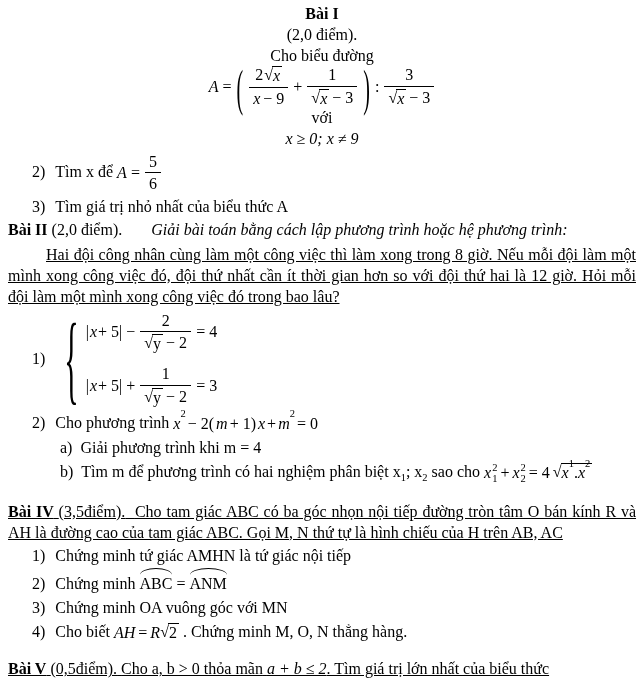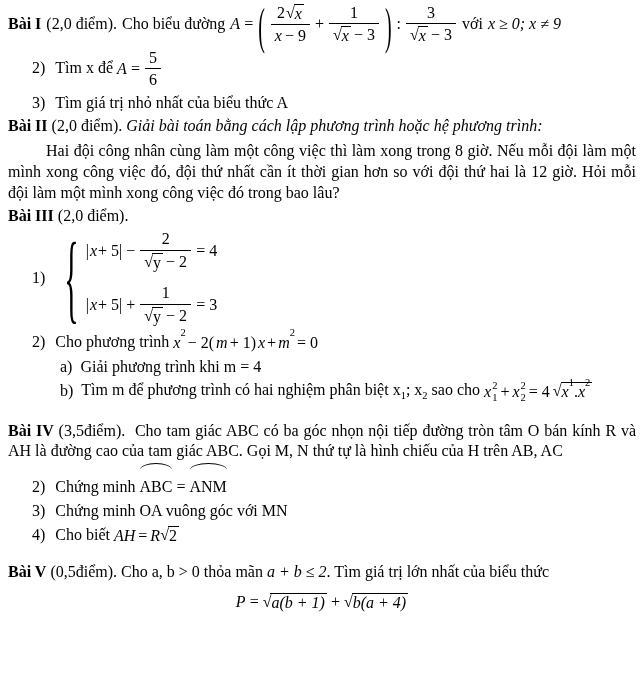--- a/index.html
+++ b/index.html
@@ -3,21 +3,21 @@
 <meta charset="utf-8">
 <style>
   html,body{margin:0;padding:0;}
   body{
     width:644px;height:684px;overflow:hidden;background:#ffffff;color:#000;
     font-family:"Liberation Serif","DejaVu Serif",serif;
     font-size:16px;line-height:1.3;
   }
   .page{padding:4px 8px 0 8px;}
   b,.bold{font-weight:bold;}
-  .it{font-style:italic;}
+  .it{font-style:italic;margin-left:25px;}
   i,.mi{font-style:italic;}
   sup,sub{font-size:10.5px;line-height:0;}
   
   .mrow{display:inline-flex;align-items:center;gap:4px;vertical-align:middle;white-space:nowrap;}
   .tok{display:inline-flex;align-items:flex-start;}
   
   .frac{display:inline-flex;flex-direction:column;align-items:center;text-align:center;
         vertical-align:middle;line-height:1.15;margin:0 1px;}
   .fn{display:inline-flex;align-items:flex-start;gap:1px;padding:0 4px 1px;}
   .fd{display:inline-flex;align-items:flex-start;gap:3px;border-top:1.2px solid #000;padding:2px 4px 0;}
@@ -27,31 +27,31 @@
   .rad{border-top:1.2px solid #000;padding:0 2px 0 1px;margin-left:-1px;display:inline-flex;align-items:flex-start;}
   
   .bigp{display:inline-block;transform:scaleY(2.55);transform-origin:center;font-size:20px;
         line-height:1;vertical-align:middle;margin:0 1px;font-weight:400;}
   .brace{display:inline-block;transform:scaleY(3.3);transform-origin:center;font-size:30px;
          line-height:1;margin:0 7px 0 9px;font-weight:400;}
   
   .xss{display:inline-flex;align-items:center;}
   .stk{display:inline-flex;flex-direction:column;font-size:10.5px;line-height:1.1;margin-left:1px;}
   
-  .arc{position:relative;display:inline-block;padding-top:12px;}
+  .arc{position:relative;display:inline-block;padding-top:4px;}
   .arc::before{content:"";position:absolute;top:-2px;left:0;right:0;height:6px;
                border-top:1.4px solid #000;border-radius:50% 50% 0 0 / 100% 100% 0 0;}
   
   .hline{margin:2px 0 4px;}
-  .b1head{display:flex;align-items:center;gap:5px;white-space:nowrap;margin-bottom:2px;}
+  .b1head{display:flex;align-items:center;white-space:nowrap;margin-bottom:2px;flex-direction:column;}
   .li{padding-left:24px;margin:3px 0;}
   .li .no{margin-right:10px;}
   .sub-li{padding-left:52px;margin:3px 0;}
   .sub-li .no{margin-right:8px;}
-  .para{text-align:justify;margin:0;}
+  .para{text-align:justify;margin:0;text-decoration:underline;}
   .indent{text-indent:38px;}
   .sysrow{display:flex;align-items:center;margin:4px 0 6px;}
   .syscol{display:inline-flex;flex-direction:column;gap:12px;}
   .eqline{display:inline-flex;align-items:center;gap:4px;}
   .absgrp{display:inline-flex;align-items:baseline;gap:1px;}
   .center{text-align:center;margin-top:8px;}
 </style>
 </head>
 <body>
 
@@ -128,24 +128,20 @@
 
   <div class="li"><span class="no">3)</span><span>Tìm giá trị nhỏ nhất của biểu thức A</span></div>
 
   <div class="hline">
     <b>Bài II</b>
     <span>(2,0 điểm).</span>
     <span class="it">Giải bài toán bằng cách lập phương trình hoặc hệ phương trình:</span>
   </div>
   <p class="para indent">Hai đội công nhân cùng làm một công việc thì làm xong trong 8 giờ. Nếu mỗi đội làm một mình xong công việc đó, đội thứ nhất cần ít thời gian hơn so với đội thứ hai là 12 giờ. Hỏi mỗi đội làm một mình xong công việc đó trong bao lâu?</p>
 
-  <div class="hline">
-    <b>Bài III</b>
-    <span>(2,0 điểm).</span>
-  </div>
 
   <div class="li sysrow">
     <span class="no">1)</span>
     <span class="brace">{</span>
     <span class="syscol">
       <span class="eqline">
         <span class="absgrp">
             <span>|</span>
             <i>x</i>
             <span>+ 5|</span>
@@ -237,20 +233,21 @@
             <span>.</span>
             <i>x</i>
             <sub>2</sub>
           </span>
         </span>
     </span>
   </div>
 
   <p class="para" style="margin-top:17px;"><b>Bài IV</b> <span>(3,5điểm).</span>&nbsp; <span>Cho tam giác ABC có ba góc nhọn nội tiếp đường tròn tâm O bán kính R và AH là đường cao của tam giác ABC. Gọi M, N thứ tự là hình chiếu của H trên AB, AC</span></p>
 
+  <div class="li"><span class="no">1)</span><span>Chứng minh tứ giác AMHN là tứ giác nội tiếp</span></div>
 
   <div class="li"><span class="no">2)</span><span>Chứng minh</span>
     <span class="arc">ABC</span>
     <span>=</span>
     <span class="arc">ANM</span>
   </div>
 
   <div class="li"><span class="no">3)</span><span>Chứng minh OA vuông góc với MN</span></div>
 
   <div class="li"><span class="no">4)</span><span>Cho biết</span>
@@ -258,20 +255,21 @@
       <i>AH</i>
       <span>=</span>
       <span class="tok">
           <i>R</i>
           <span class="sqrt">
             <span class="rt">√</span>
             <span class="rad">2</span>
           </span>
         </span>
     </span>
+    <span>. Chứng minh M, O, N thẳng hàng.</span>
   </div>
 
   <p class="para" style="margin-top:16px;"><b>Bài V</b> <span>(0,5điểm).</span> <span>Cho a, b &gt; 0 thỏa mãn</span> <span class="mi">a + b ≤ 2</span><span>. Tìm giá trị lớn nhất của biểu thức</span></p>
 
   <div class="center">
     <span class="mrow" style="gap:4px;">
       <i>P</i>
       <span>=</span>
       <span class="sqrt">
           <span class="rt">√</span>

